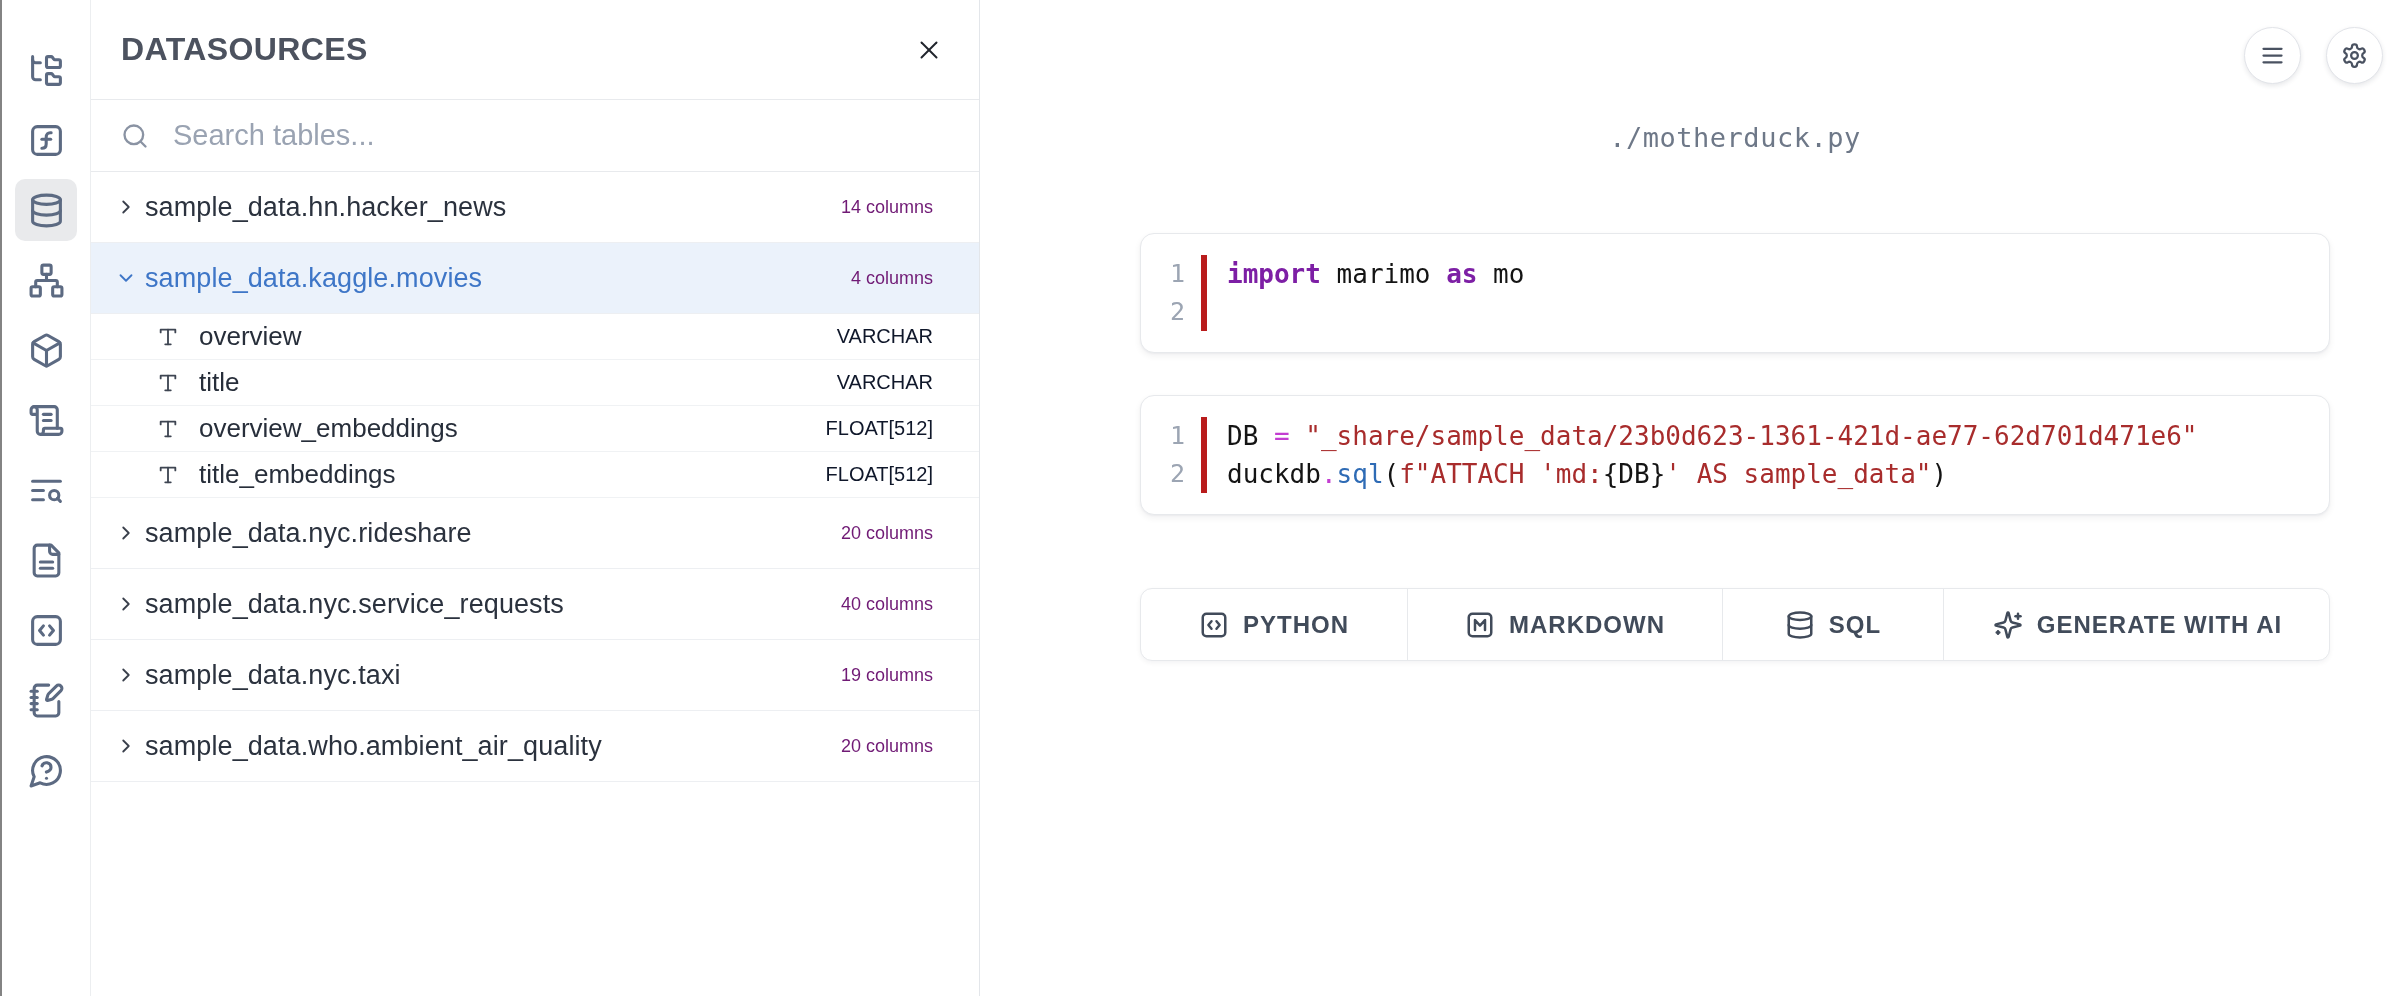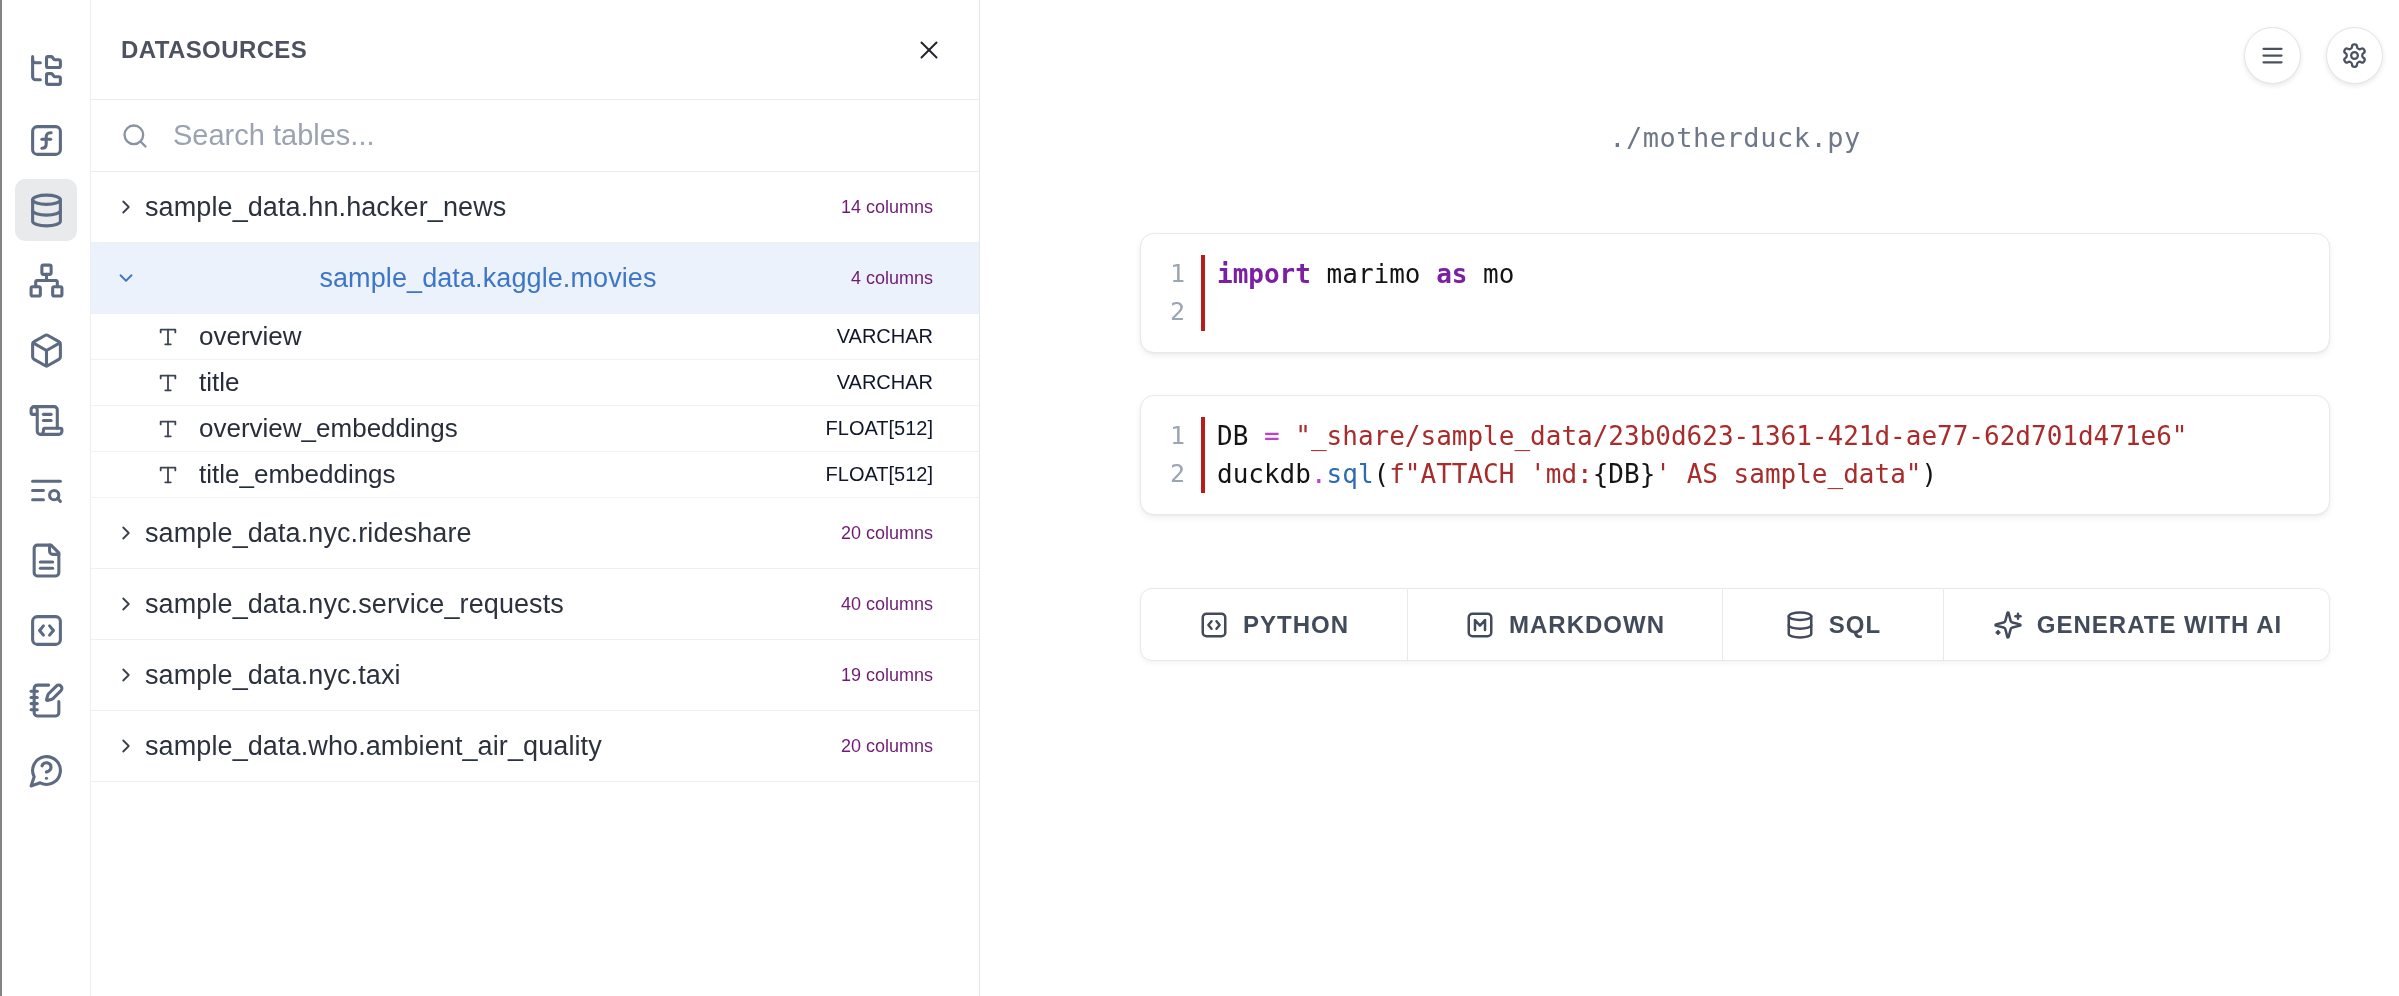--- a/index.html
+++ b/index.html
@@ -16,39 +16,39 @@
   .icon-btn { width:62px; height:62px; border:none; background:transparent; border-radius:10px;
               display:flex; align-items:center; justify-content:center; color:#5c6a82; cursor:pointer; }
   .icon-btn.active { background:#e9eaec; }
   .icon-btn svg { width:37px; height:37px; }
 
   
   .panel { position:absolute; left:90px; top:0; width:890px; height:100%; background:#fff;
            border-left:1px solid #eceef0; border-right:1px solid #e3e6ea; }
   .panel-header { height:100px; border-bottom:1px solid #e8eaed; display:flex; align-items:center;
                   padding:0 28px 0 30px; }
-  .panel-title { font-size:24px; font-weight:bold; color:#4c525f; letter-spacing:.4px; flex:1; }
+  .panel-title { font-size:32px; font-weight:bold; color:#4c525f; letter-spacing:.4px; flex:1; }
   .close-btn { width:44px; height:44px; border:none; background:transparent; color:#20242c;
                display:flex; align-items:center; justify-content:center; cursor:pointer; }
   .close-btn svg { width:30px; height:30px; stroke-width:1.6; }
   .search-row { height:72px; border-bottom:1px solid #e8eaed; display:flex; align-items:center;
                 padding:0 28px 0 30px; color:#8a93a3; }
   .search-row svg { width:28px; height:28px; flex:0 0 auto; }
   .search-input { border:none; outline:none; flex:1; margin-left:24px; font-size:29px; color:#15803d;
                   font-family:"Liberation Sans", sans-serif; background:transparent; }
   .search-input::placeholder { color:#9aa3b2; }
 
   .t-row { height:71px; display:flex; align-items:center; padding:0 46px 0 24px;
            border-bottom:1px solid #edeff2; cursor:pointer; }
   .t-row .chev { width:22px; height:22px; color:#3a404c; flex:0 0 auto; margin-right:8px; }
   .t-name { flex:1; font-size:27px; color:#2b323e; letter-spacing:.1px;
             white-space:nowrap; overflow:hidden; text-overflow:ellipsis; }
   .t-meta { font-size:18px; color:#701a75; margin-left:20px; white-space:nowrap; }
   .t-row.selected { background:#ebf2fb; }
-  .t-row.selected .t-name, .t-row.selected .chev { color:#3e76c7;text-align:center; }
+  .t-row.selected .t-name, .t-row.selected .chev { color:#3e76c7; }
 
   .c-row { height:46px; display:flex; align-items:center; padding:0 46px 0 66px;
            border-bottom:1px solid #f0f2f4; cursor:pointer; }
   .c-row .t-icon { width:22px; height:22px; color:#3e4552; flex:0 0 auto; margin-right:20px; }
   .c-name { flex:1; font-size:26px; color:#272e3a; white-space:nowrap; }
   .c-type { font-size:20px; color:#0f172a; white-space:nowrap; }
 
   
   .notebook { position:absolute; left:980px; top:0; width:1419px; height:100%; background:#fff; }
   .top-controls { position:absolute; top:27px; right:16px; display:flex; gap:25px; }
@@ -61,21 +61,21 @@
               font-family:"DejaVu Sans Mono", monospace; font-size:27px; color:#6e7888; letter-spacing:.5px; }
 
   .cell { position:absolute; left:160px; width:1190px; background:#fff; border:1px solid #e7e9ec;
           border-radius:14px; box-shadow:0 3px 7px rgba(15,23,42,.06), 0 1px 2px rgba(15,23,42,.04);
           padding:21px 24px 21px 14px; }
   .cell-1 { top:233px; }
   .cell-2 { top:395px; }
   .cell-lines { display:flex; font-family:"DejaVu Sans Mono", monospace; }
   .nums { display:flex; flex-direction:column; width:46px; text-align:right; color:#9ca5b3;
           font-size:25px; line-height:38px; padding-right:16px; }
-  .codes { flex:1; border-left:4px solid #b91c1c; padding-left:12px; font-size:26px; line-height:38px;
+  .codes { flex:1; border-left:6px solid #b91c1c; padding-left:20px; font-size:26px; line-height:38px;
            color:#141414; white-space:pre; }
   .code-line { height:38px; }
   .tk-kw { color:#7d1fa5; font-weight:bold; }
   .tk-op { color:#c33dd1; }
   .tk-str { color:#a82c2c; }
   .tk-fn { color:#2e6bb5; }
   .tk-pl { color:#141414; }
 
   .addbar { position:absolute; left:160px; top:588px; width:1190px; height:73px; background:#fff;
             border:1px solid #e7e9ec; border-radius:12px;

